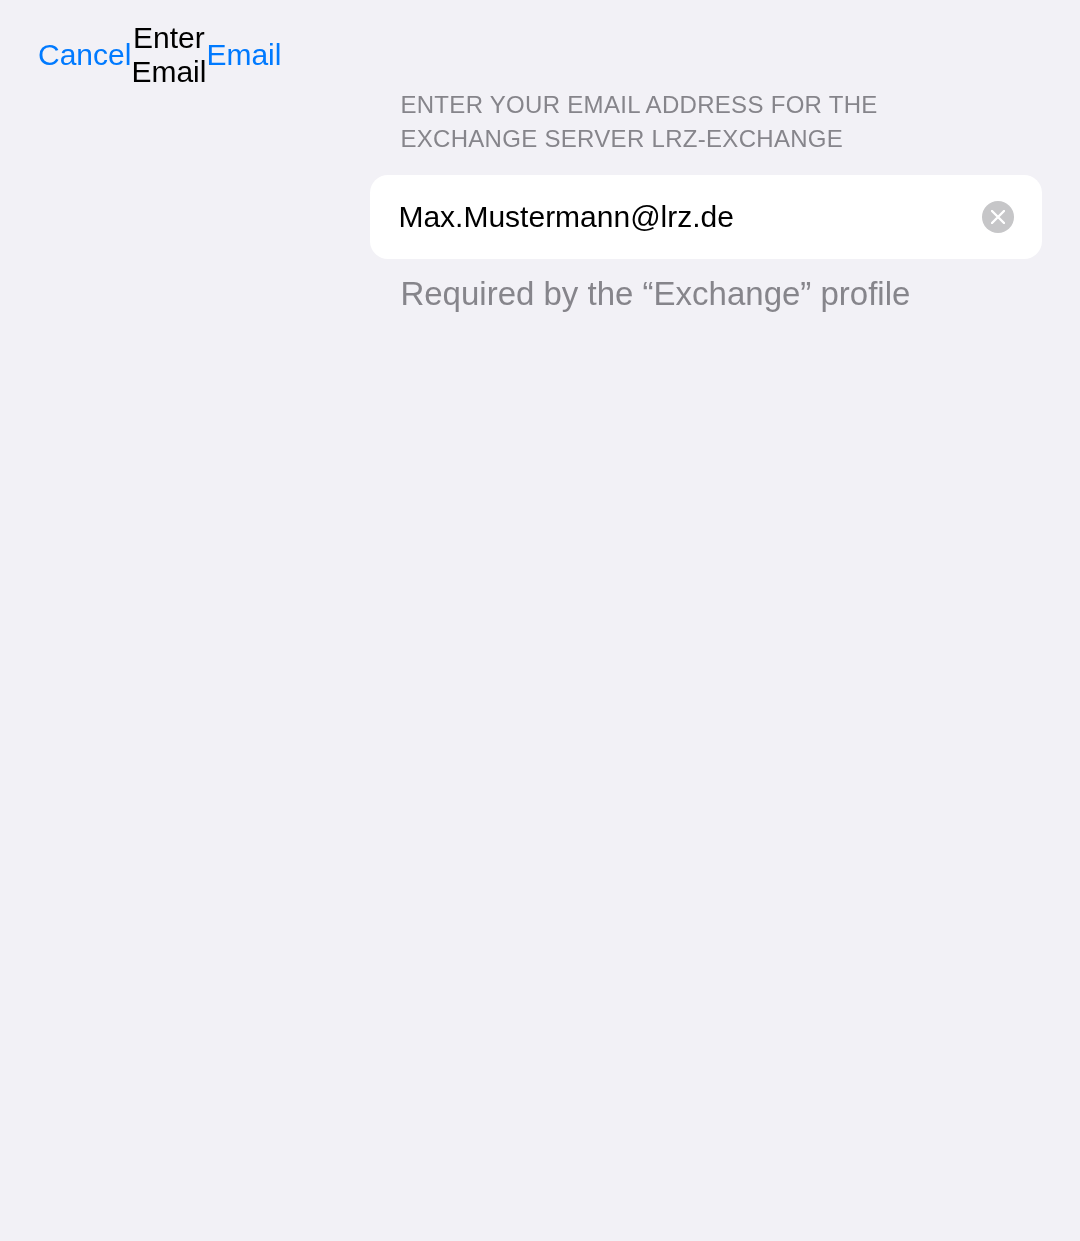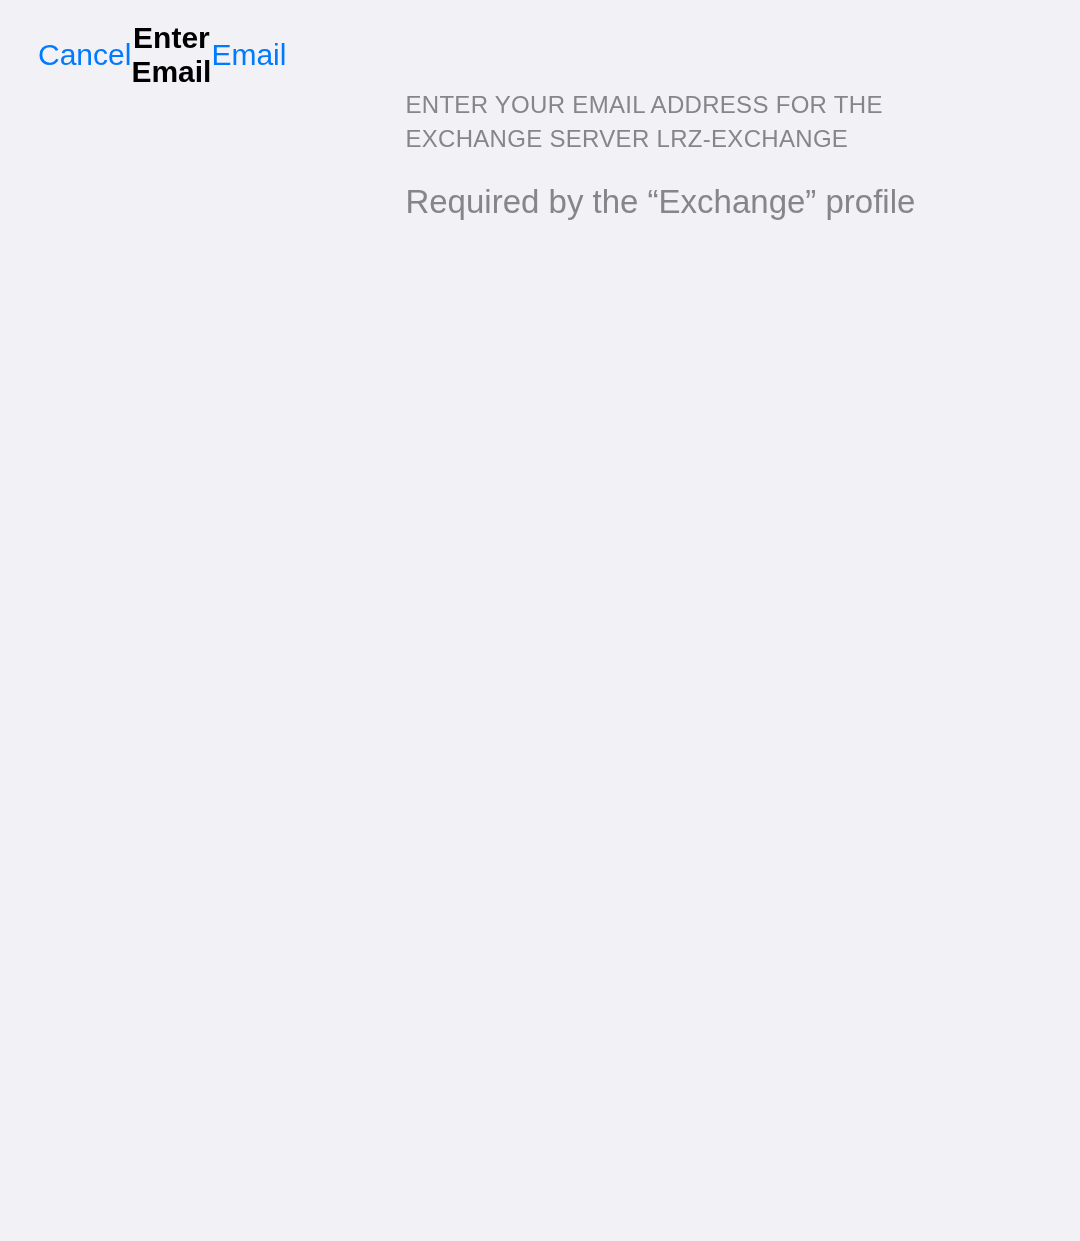--- a/index.html
+++ b/index.html
@@ -42,21 +42,21 @@
       color: #007aff;
       font-size: 30px;
       font-weight: 400;
       background: none;
       border: none;
       cursor: pointer;
       padding: 0;
     }
     .title {
       font-size: 30px;
-      font-weight: 700;
+      font-weight: 400;
       color: #000;
     }
     .content {
       padding: 0 38px;
       padding-top: 88px;
       margin-left: 13px;
     }
     .section-header {
       color: #86858b;
       font-size: 24px;
@@ -119,16 +119,24 @@
       <span class="title">Enter Email</span>
     </div>
     <div class="header-right">
       <button class="next-btn">Email</button>
     </div>
   </div>
 
   <div class="content">
     <div class="section-header">ENTER YOUR EMAIL ADDRESS FOR THE EXCHANGE SERVER LRZ-EXCHANGE</div>
 
+    <div class="input-row">
+      <input type="text" class="email-input" autofocus="" value="Max.Mustermann@lrz.de" style="">
+      <button class="clear-btn">
+        <svg viewBox="0 0 14 14" fill="none">
+          <path d="M1 1 L13 13 M13 1 L1 13" stroke="#ffffff" stroke-width="2.4" stroke-linecap="round"></path>
+        </svg>
+      </button>
+    </div>
 
     <div class="footer-text">Required by the “Exchange” profile</div>
   </div>
 </div>
 
 </body></html>

